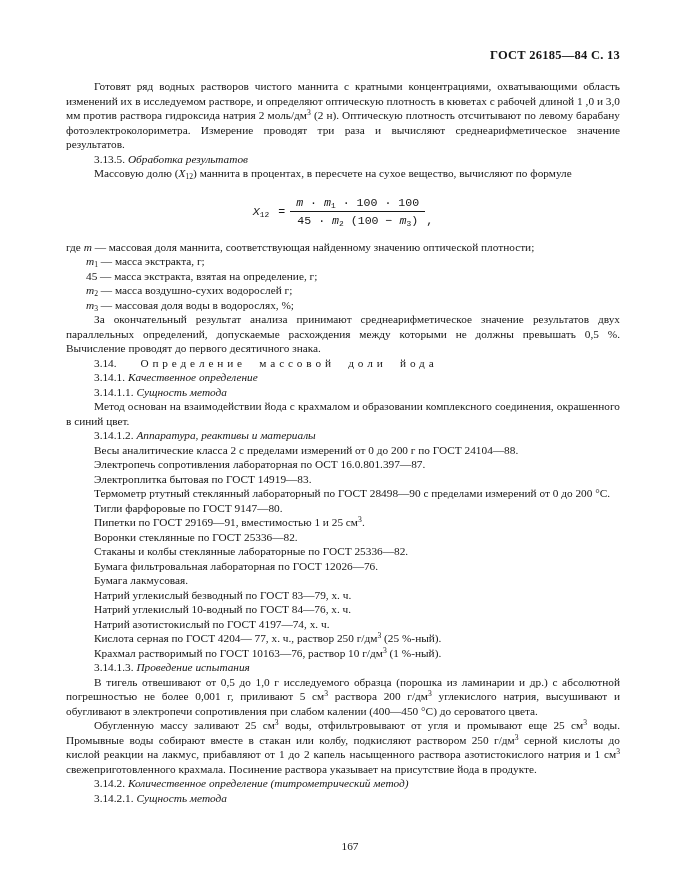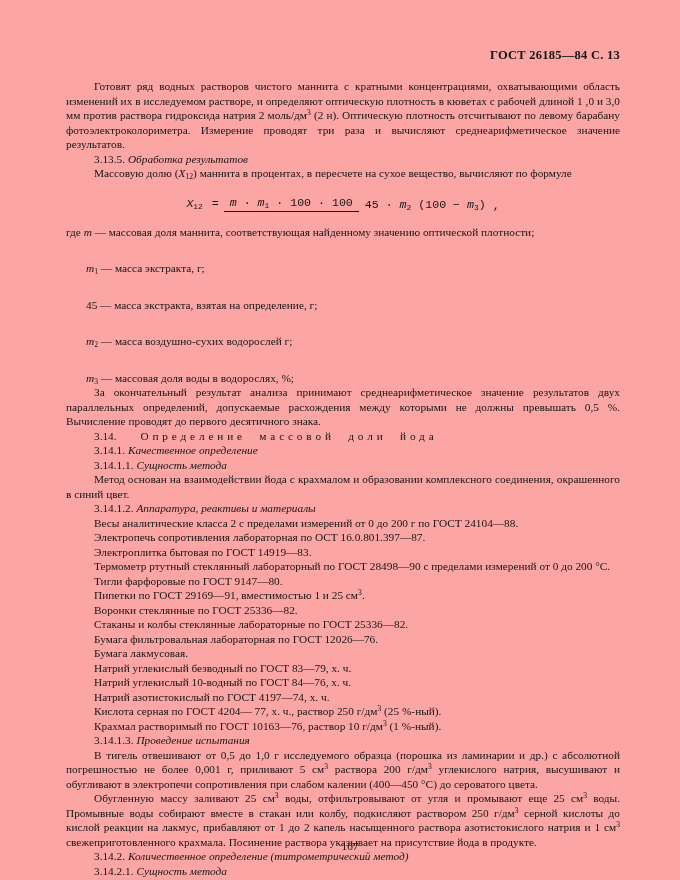--- a/index.html
+++ b/index.html
@@ -1,44 +1,44 @@
 <!DOCTYPE html>
 <html><head>
 <meta charset="utf-8">
 <style>
   html,body{margin:0;padding:0;background:#e8e8e8;}
   .page{
-    position:relative;width:680px;height:880px;background:#fca5a5;
+    position:relative;width:680px;height:880px;background:#ffffff;
     font-family:"Liberation Serif","DejaVu Serif",serif;color:#161616;
     overflow:hidden;box-sizing:border-box;
   }
   .header{
     position:absolute;top:48px;left:66px;right:60px;
     text-align:right;font-weight:bold;font-size:12.5px;letter-spacing:0.02em;
   }
   .doc-body{
     position:absolute;top:79px;left:66px;right:60px;
   }
   p.para{
     margin:0;font-size:11.3px;line-height:14.5px;text-align:justify;
   }
   p.indent{text-indent:28px;}
   p.flush{text-indent:0;}
-  p.def{padding-left:20px;text-indent:0;margin-top:22px;}
+  p.def{padding-left:20px;text-indent:0;}
   .r.i{font-style:italic;}
   .r.sub{font-size:0.68em;vertical-align:-0.28em;line-height:0;}
   .r.sup{font-size:0.68em;vertical-align:0.5em;line-height:0;}
   .r.sp{letter-spacing:0.34em;word-spacing:0.6em;margin-left:21px;}
   .formula-row{
     display:flex;justify-content:center;align-items:center;
     margin:15px 0 13px;font-size:11.6px;line-height:13px;font-family:Liberation Mono, monospace;
   }
   .f-lhs{margin-right:4px;}
   .f-eq{margin:0 5px;}
-  .frac{display:inline-flex;text-align:center;}
+  .frac{display:inline-flex;flex-direction:column;text-align:center;}
   .frac .num{border-bottom:1px solid #161616;padding:0 6px 2px;}
   .frac .den{padding:2px 6px 0;}
   .f-tail{align-self:flex-end;margin-left:1px;}
   .footer{
     position:absolute;bottom:28px;left:0;right:0;
     text-align:center;font-size:11.3px;margin-left:20px;
   }
 </style>
 </head>
 <body>

